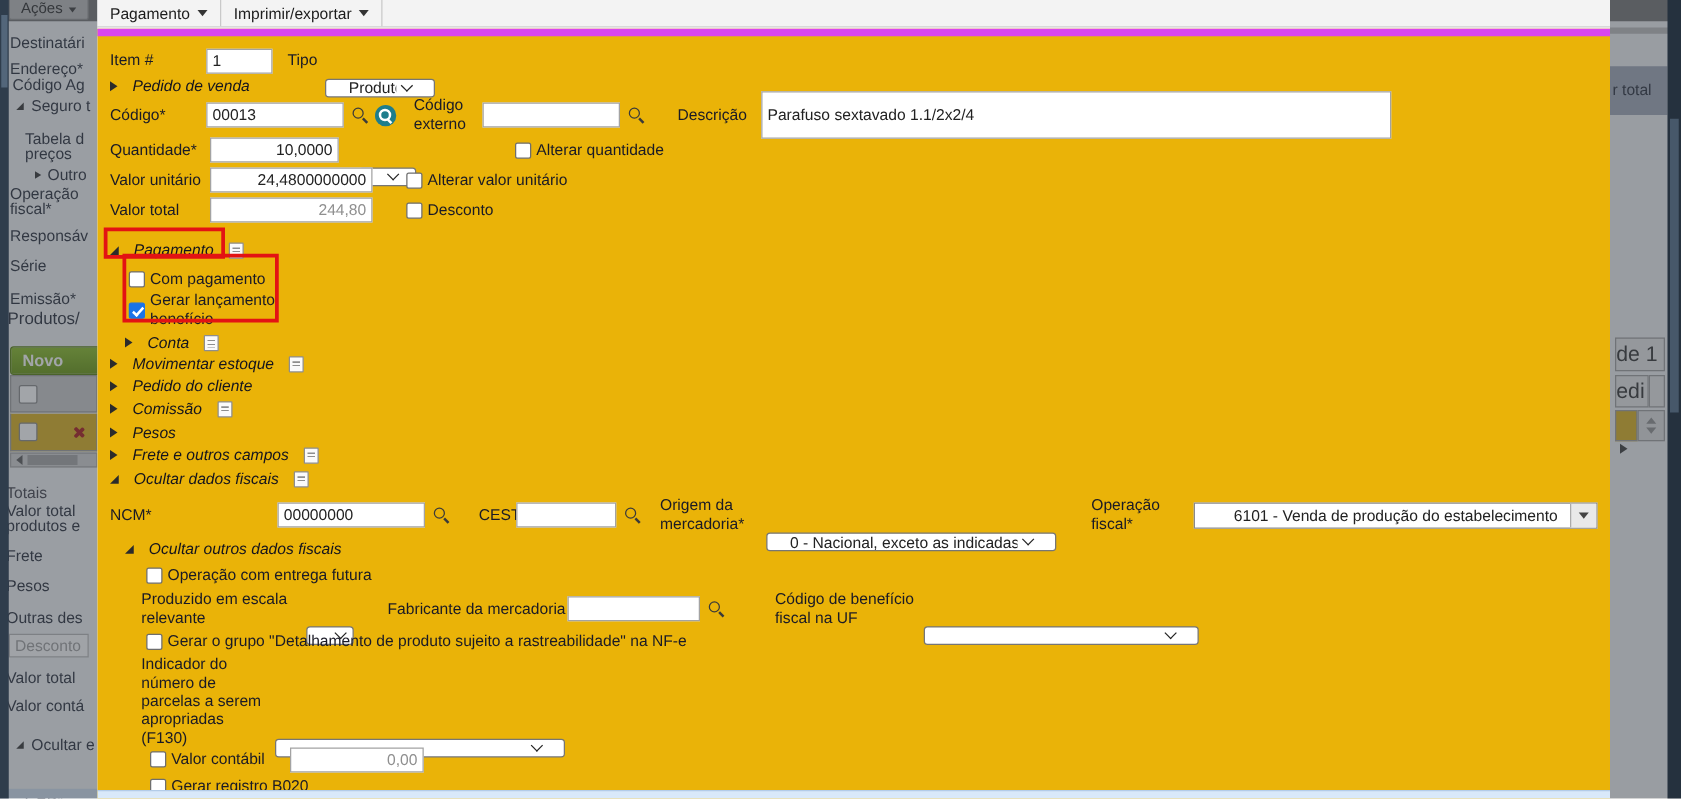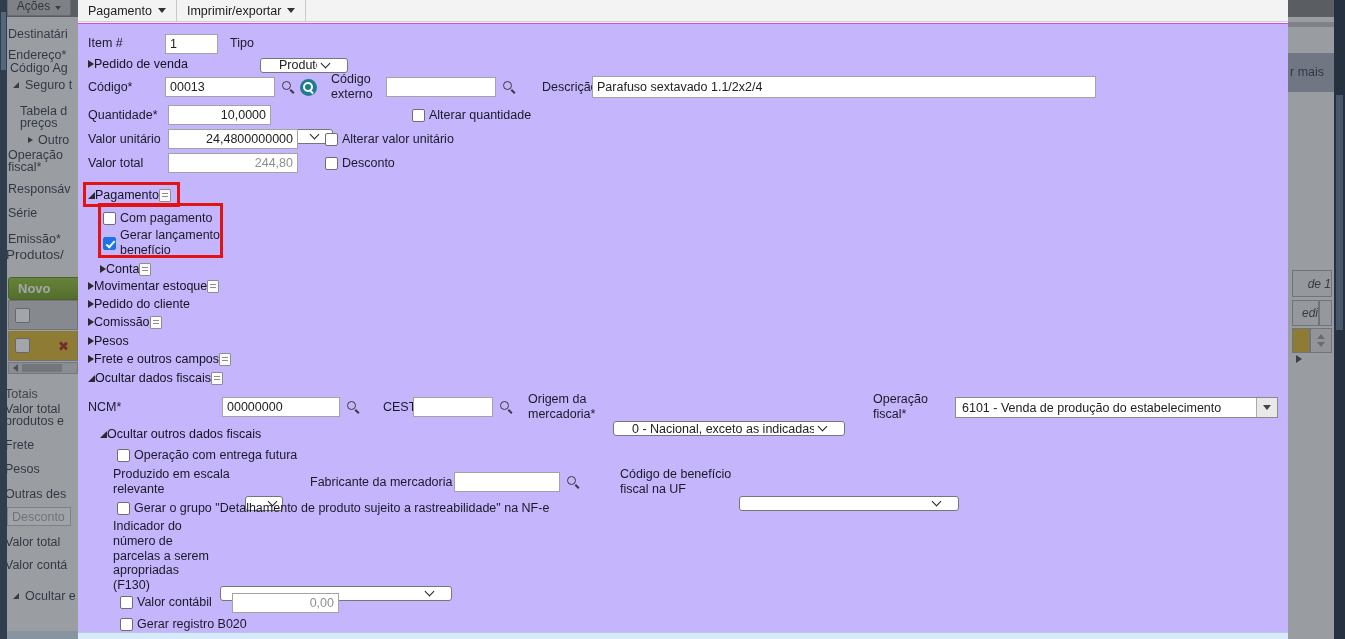--- a/index.html
+++ b/index.html
@@ -7,21 +7,21 @@
               font-family:"Liberation Sans", sans-serif; }
   .screen { position:relative; width:1345px; height:639px; background:#e8e8e8; overflow:hidden; }
 
   
   .lbl { font-size:12.5px; color:#1a1a26; line-height:1.18; }
   .inp { border:1px solid #a3a3a3; height:20px; font:12.5px "Liberation Sans",sans-serif;
          padding:0 4px; background:#fff; color:#222; }
   .inp.num { text-align:right; }
   .inp.ro { color:#8f8f8f; }
   .r { position:absolute; display:flex; align-items:center; }
-  .sec { gap:0; cursor:pointer; }
+  .sec { gap:12px; cursor:pointer;font-style:italic; }
   .seclbl { font-size:12.5px; color:#14141e; white-space:nowrap; }
 
   .tri-c { width:0;height:0;border-left:6px solid #2b2b2b;border-top:4px solid transparent;
            border-bottom:4px solid transparent; flex:none; }
   .tri-e { width:0;height:0;border-bottom:7px solid #2b2b2b;border-left:7px solid transparent; flex:none; }
   .tri-c.sm { border-left-width:5px; border-top-width:3.5px; border-bottom-width:3.5px; }
   .tri-e.sm { border-bottom-width:6px; border-left-width:6px; }
 
   .notes { width:12px; height:13px; border:1px solid #8e8e8e; background:#fafafa;
            position:relative; flex:none; border-radius:1px; }
@@ -35,21 +35,21 @@
         border-left:2px solid #fff; border-bottom:2px solid #fff; transform:rotate(-48deg); }
   .cbrow { gap:4px; }
 
   .sel { border:1px solid #767676; border-radius:3px; background:#fff; height:15px;
          display:flex; align-items:center; justify-content:space-between; padding:0 18px; gap:5px;margin-top:43px; }
   .sel .txt { font-size:12.5px; color:#222; white-space:nowrap; overflow:hidden; }
   .chev { width:7px; height:7px; border-right:1.7px solid #222; border-bottom:1.7px solid #222;
           transform:rotate(45deg); margin-top:-4px; flex:none; }
 
   .combo { border:1px solid #8a8a8a; background:#fff; height:21px; display:flex; align-items:stretch; }
-  .combo .ctxt { flex:1; font-size:12.5px; color:#222; padding:3px 6px 0; white-space:nowrap; overflow:hidden; }
+  .combo .ctxt { flex:1; font-size:12.5px; color:#222; padding:3px 6px 0; white-space:nowrap; overflow:hidden;margin-left:25px; }
   .combo .cbtn { width:21px; background:#e9e9e9; border-left:1px solid #ababab;
                  display:flex; align-items:center; justify-content:center; }
   .combo .cbtn::after { content:''; border-top:5px solid #444; border-left:4px solid transparent;
                  border-right:4px solid transparent; }
 
   .search-ic { width:14px; height:15px; position:relative; display:inline-block; flex:none; }
   .search-ic::before { content:''; position:absolute; left:1px; top:1px; width:7px; height:7px;
           border:1.6px solid #3a3a3a; border-radius:50%; }
   .search-ic::after { content:''; position:absolute; left:9.5px; top:9.5px; width:5px; height:2px;
           background:#3a3a3a; transform:rotate(45deg); transform-origin:0 0; }
@@ -61,22 +61,22 @@
           background:#fff; transform:rotate(45deg); transform-origin:0 0; }
 
   
   .modal { position:absolute; left:78px; top:0; width:1210px; height:639px; background:#fff; z-index:5; }
   .toolbar { position:absolute; left:0; top:0; right:0; height:22px; background:#f3f3f3;
              border-bottom:1px solid #cfcfcf; display:flex; align-items:stretch; }
   .tbtn { display:flex; align-items:center; gap:6px; padding:0 10px; font-size:12.5px; color:#1c1c1c;
           border-right:1px solid #c9c9c9; cursor:pointer; }
   .tbtn .dd { width:0; height:0; border-top:5px solid #333; border-left:4px solid transparent;
           border-right:4px solid transparent; }
-  .content { position:absolute; left:0; top:23px; right:0; bottom:0; background:#c4b5fd;
-             border-top:1px solid #d946ef; }
+  .content { position:absolute; left:0; top:23px; right:0; bottom:0; background:#eab308;
+             border-top:6px solid #d946ef; }
 
   .hl { position:absolute; border:3px solid #e31313; z-index:20; pointer-events:none; }
 
   .footer-strip { position:absolute; left:0; right:0; bottom:0; height:7px; background:#d9e9fa;
                   border-top:1px solid #b3cce8; }
 
   
   .bg-left { position:absolute; left:0; top:0; width:78px; height:639px; background:#eef0f2; overflow:hidden; }
   .bg-right { position:absolute; left:1288px; top:0; width:57px; height:639px; background:#eceef0; overflow:hidden; }
   .dim { position:absolute; inset:0; background:rgba(70,75,83,0.5); z-index:10; }
@@ -108,22 +108,22 @@
               background:#fbfbfb; color:#9b9b9b; font-size:12.5px; padding:2px 0 0 4px; }
   .side-bottom { position:absolute; left:0; right:0; bottom:0; height:8px; background:#cdddee; }
 
   .vscroll-left { position:absolute; left:0; top:0; width:7px; height:639px; background:#2f3d4c; z-index:30; }
   .vscroll-left .vthumb { position:absolute; left:1px; width:5px; top:12px; height:58px; background:#53667a; }
   .vscroll-right { position:absolute; right:0; top:0; width:11px; height:639px; background:#25313e; z-index:30; }
   .vscroll-right .vthumb { position:absolute; left:2px; width:7px; top:95px; height:235px; background:#47586a; }
 
   .mais-bar { position:absolute; left:0; top:53px; width:46px; height:39px; background:#9aa2b2; }
   .mais-bar span { position:absolute; left:2px; top:12px; font-size:12.5px; color:#1d2330; }
-  .pag-cell { position:absolute; border:1px solid #9a9a9a; background:#e4e4e4; font-size:12px;
-              color:#2a2a2a; display:flex; align-items:center; justify-content:flex-end;font-style:italic; }
+  .pag-cell { position:absolute; border:1px solid #9a9a9a; background:#e4e4e4; font-size:17px;
+              color:#2a2a2a; display:flex; align-items:center; justify-content:flex-start; }
   .spin { position:absolute; left:22px; top:328px; width:22px; height:25px; border:1px solid #9a9a9a;
           background:#dcdcdc; display:flex; flex-direction:column; align-items:center; justify-content:center; gap:3px; }
   .spin .up { width:0;height:0;border-bottom:5px solid #8a8a8a;border-left:4px solid transparent;border-right:4px solid transparent; }
   .spin .dn { width:0;height:0;border-top:5px solid #8a8a8a;border-left:4px solid transparent;border-right:4px solid transparent; }
   .ycell { position:absolute; left:4px; top:328px; width:18px; height:25px; background:#d8ad15; border:1px solid #9a9a9a; }
   .ra { position:absolute; left:8px; top:355px; width:0; height:0; border-left:6px solid #333;
         border-top:4.5px solid transparent; border-bottom:4.5px solid transparent; }
 </style>
 </head>
 <body>
@@ -180,21 +180,21 @@
     <span class="bglbl" style="left:25px;top:589px">Ocultar e</span>
     <span class="bglbl" style="left:20px;top:632px">CEP*</span>
     <div class="side-bottom"></div>
     <div class="dim"></div>
   </div>
 
   <div class="bg-right">
     <div style="position:absolute;left:0;top:0;right:8px;height:17px;background:#6e6e6e"></div>
     <div style="position:absolute;left:0;top:22px;right:8px;height:5px;background:#b8b8b8"></div>
     <div class="mais-bar">
-      <span>r mais</span>
+      <span>r total</span>
     </div>
     <div class="pag-cell" style="left:4px;top:270px;width:40px;height:27px">
       <span>de 1</span>
     </div>
     <div class="pag-cell" style="left:4px;top:300px;width:27px;height:26px">
       <span>edi</span>
     </div>
     <div class="pag-cell" style="left:31px;top:300px;width:13px;height:26px"></div>
     <div class="ycell"></div>
     <div class="spin">
@@ -236,21 +236,21 @@
 
       <div class="r" style="left:10px;top:50px;height:26px">
         <span class="lbl" style="width:77px">Código*</span>
         <input class="inp" style="width: 110px;" value="00013">
         <span class="search-ic" style="margin-left:6px"></span>
         <span class="lookup-ic" style="margin-left:5px"></span>
         <span class="lbl" style="margin-left:14px;width:55px">Código externo</span>
         <input class="inp" style="width: 110px;" value="">
         <span class="search-ic" style="margin-left:6px"></span>
         <span class="lbl" style="margin-left:26px;width:50px">Descrição</span>
-        <input class="inp" style="width: 504px; height: 22px;" value="Parafuso sextavado 1.1/2x2/4">
+        <input class="inp" style="width: 504px; margin-left: 17px; height: 38px;" value="Parafuso sextavado 1.1/2x2/4">
       </div>
 
       <div class="r" style="left:10px;top:80px;height:22px">
         <span class="lbl" style="width:80px">Quantidade*</span>
         <input class="inp num" style="width: 103px;" value="10,0000">
         <div class="sel" style="width:46px;margin-left:16px">
           <span class="txt">un</span>
           <span class="chev"></span>
         </div>
         <span class="cb" style="margin-left:79px"></span>

